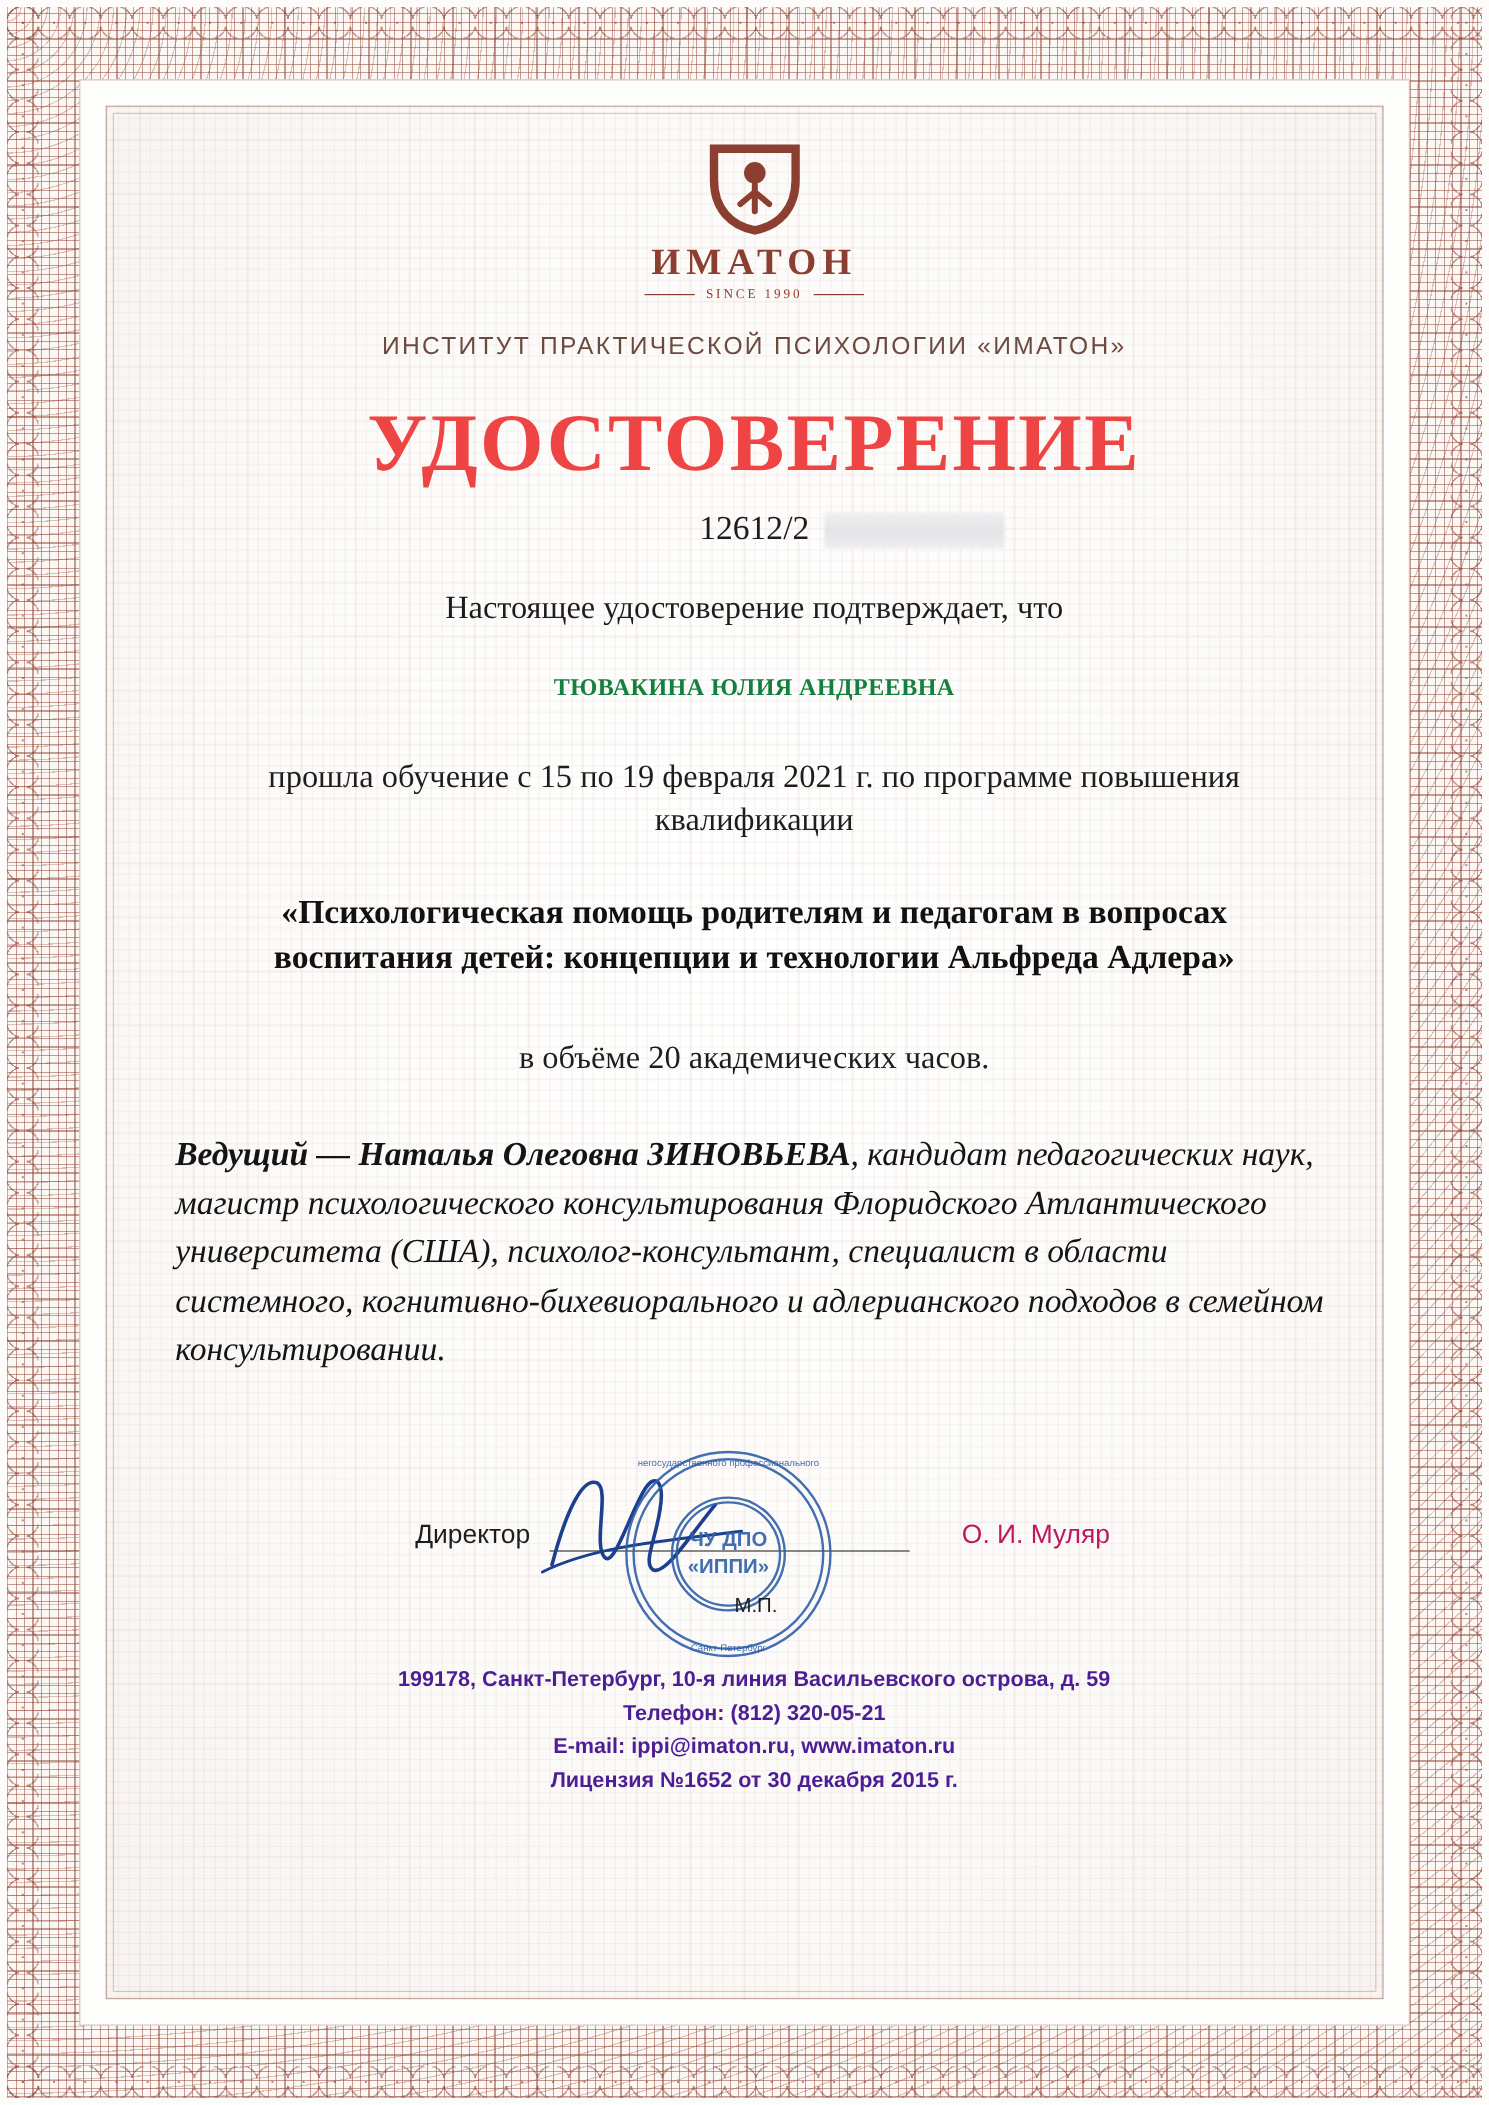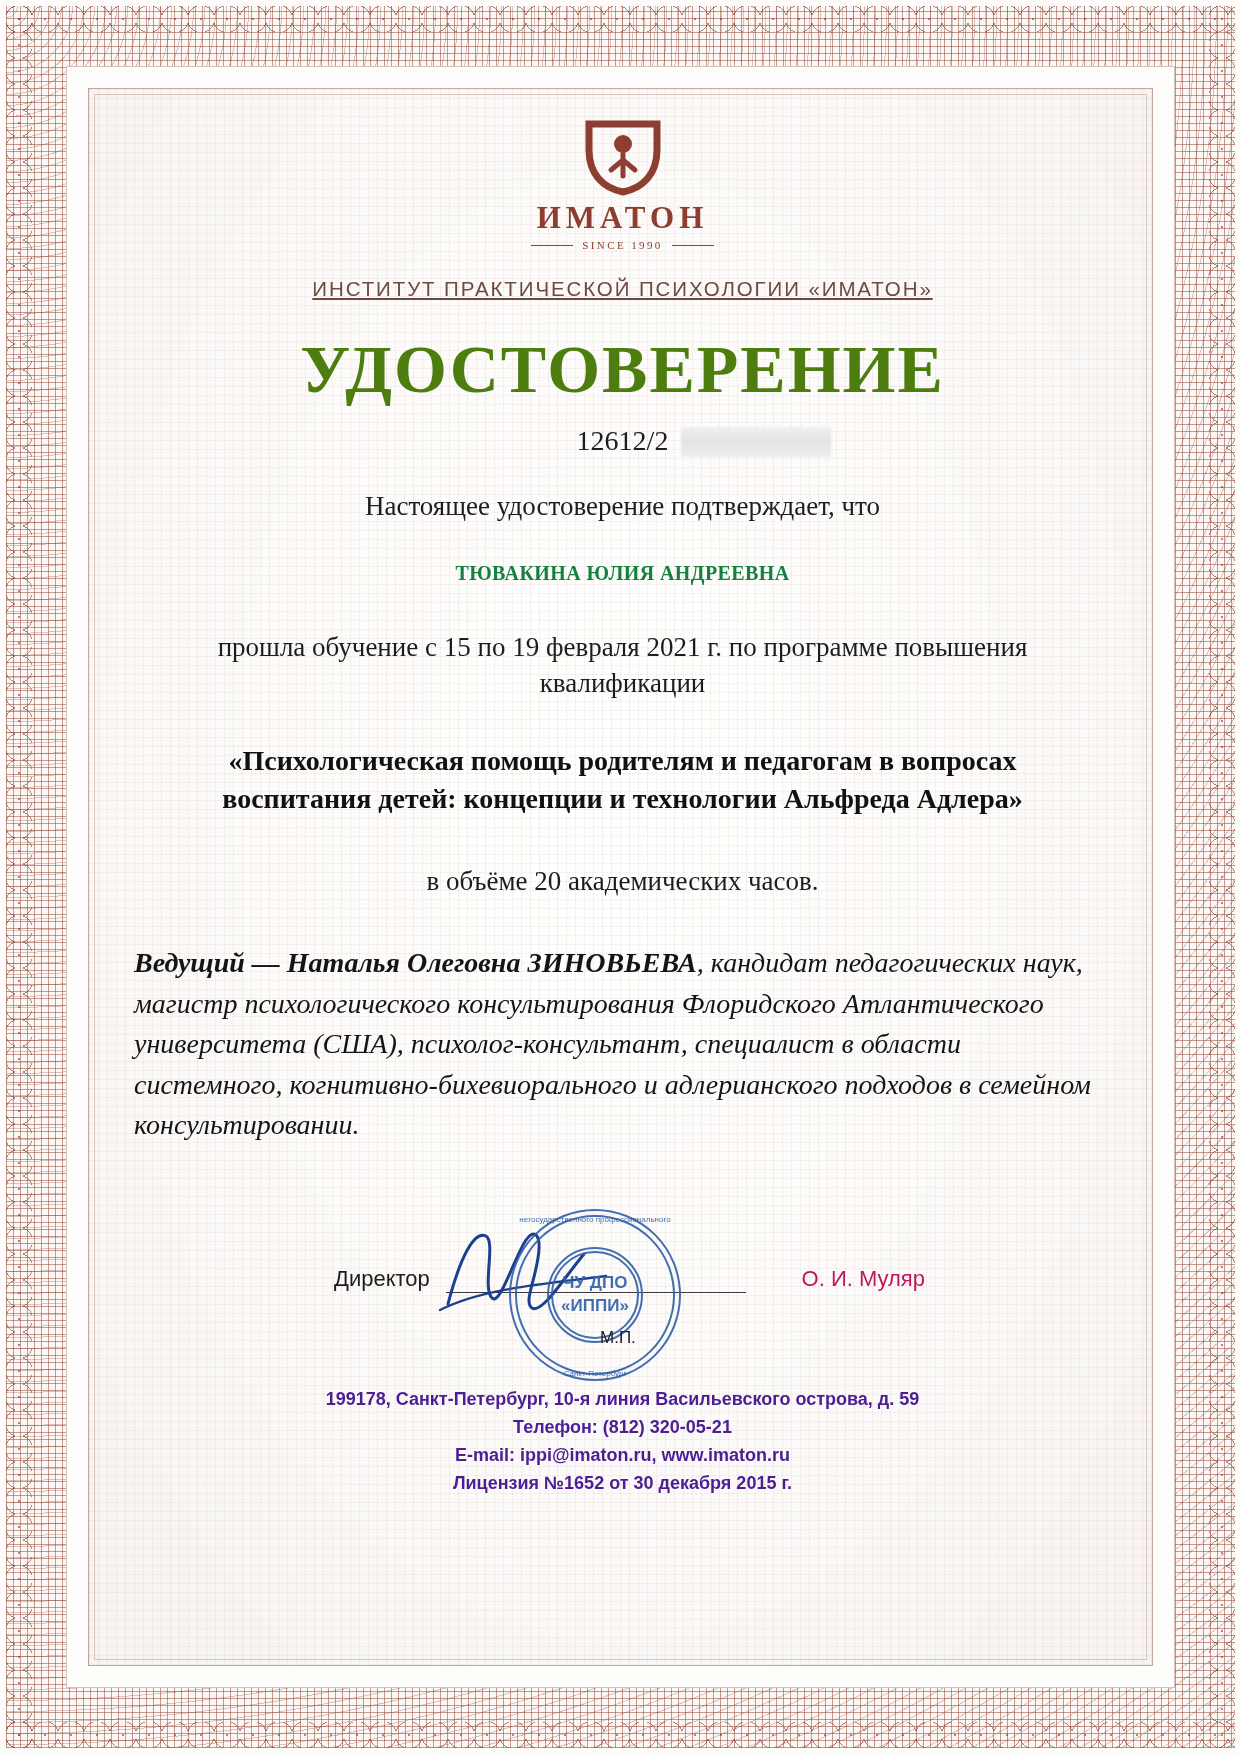--- a/index.html
+++ b/index.html
@@ -73,21 +73,21 @@
     content: "";
     position: absolute;
     inset: 5px;
     border: 1px solid rgba(150,85,70,0.30);
     pointer-events: none;
   }
 
   
   .content {
     position: absolute;
-    left: 134px;
+    left: 146px;
     right: 130px;
     top: 120px;
     text-align: center;
   }
 
   .logo-block { margin-bottom: 8px; }
   .logo-mark { display: block; margin: 0 auto; }
   .logo-word {
     font-family: "Liberation Serif", serif;
     font-size: 31px;
@@ -113,28 +113,27 @@
     background: #8c3f30;
   }
 
   .institute {
     margin-top: 26px;
     font-size: 20.5px;
     letter-spacing: 1.9px;
     color: #6d4a40;
     font-family: "Liberation Sans", sans-serif;
     font-weight: 400;
-    text-decoration: underline;
   }
 
   .title {
     margin-top: 34px;
     font-size: 68px;
     letter-spacing: 2px;
-    color: #4d7c0f;
+    color: #ef4444;
     font-weight: 700;
     font-family: "Liberation Serif", serif;
     line-height: 1;
   }
 
   .doc-number {
     margin-top: 22px;
     font-size: 28px;
     font-weight: 400;
     color: #1d1d1d;

